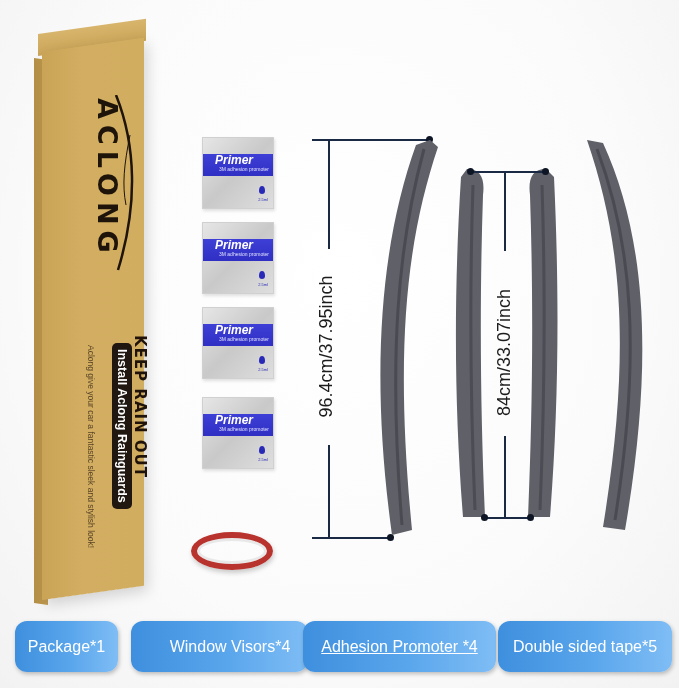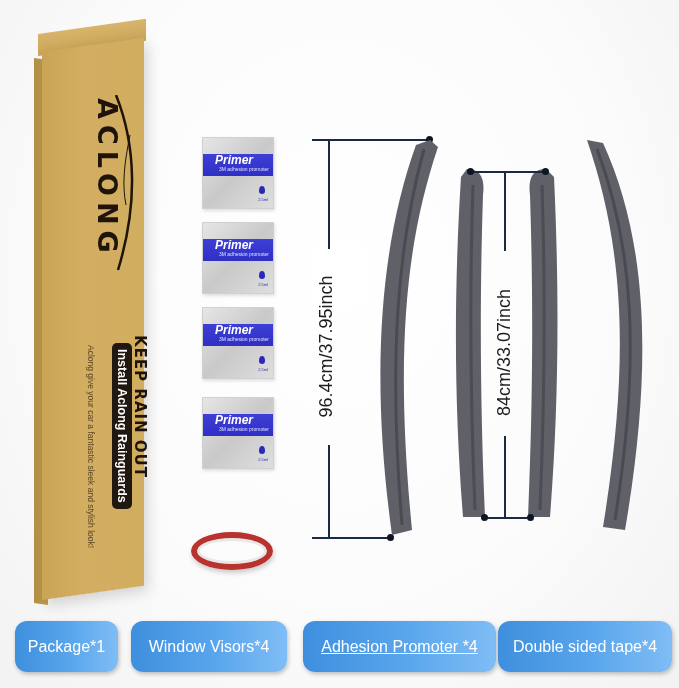--- a/index.html
+++ b/index.html
@@ -164,15 +164,15 @@
 <div class="abs dimline" style="left:484px; top:517px; width:48px; height:2px;"></div>
 <div class="abs dimline" style="left:504px; top:171px; width:2px; height:80px;"></div>
 <div class="abs dimline" style="left:504px; top:436px; width:2px; height:82px;"></div>
 <div class="abs dot" style="left:467px; top:168px;"></div>
 <div class="abs dot" style="left:542px; top:168px;"></div>
 <div class="abs dot" style="left:481px; top:514px;"></div>
 <div class="abs dot" style="left:527px; top:514px;"></div>
 <div class="dimtext" style="left:441px; top:342px;">84cm/33.07inch</div>
 
 <div class="tag" style="left:15px; width:103px;">Package*1</div>
-<div class="tag" style="left:131px; width:156px;">Window Visors*4</div>
+<div class="tag" style="left:131px; width:156px;padding-left:21px;">Window Visors*4</div>
 <div class="tag" style="left:303px; width:193px;text-decoration:underline;">Adhesion Promoter *4</div>
-<div class="tag" style="left:498px; width:174px;">Double sided tape*4</div>
+<div class="tag" style="left:498px; width:174px;">Double sided tape*5</div>
 
 </body></html>

